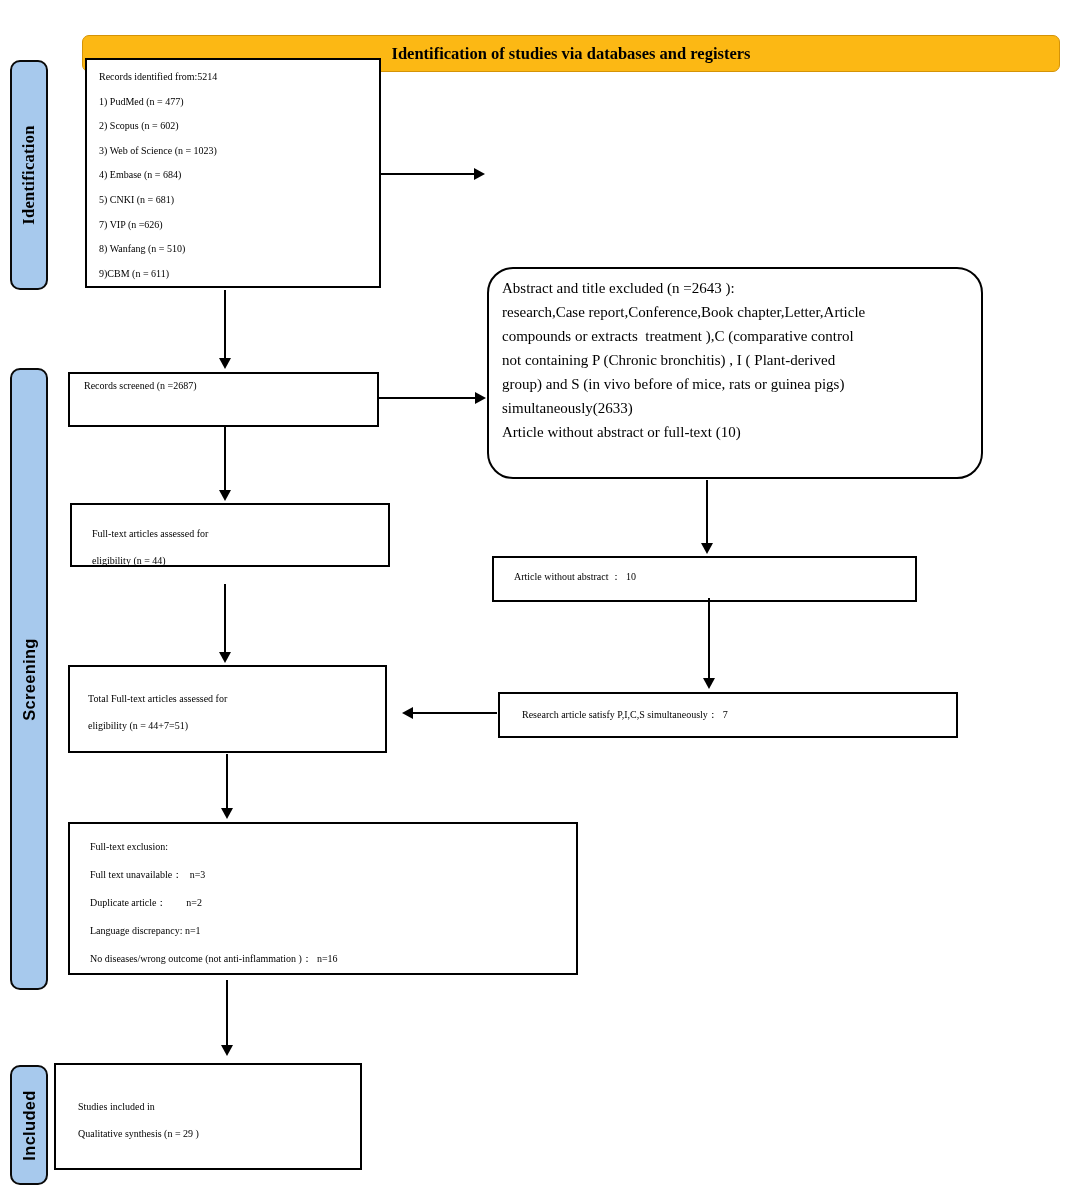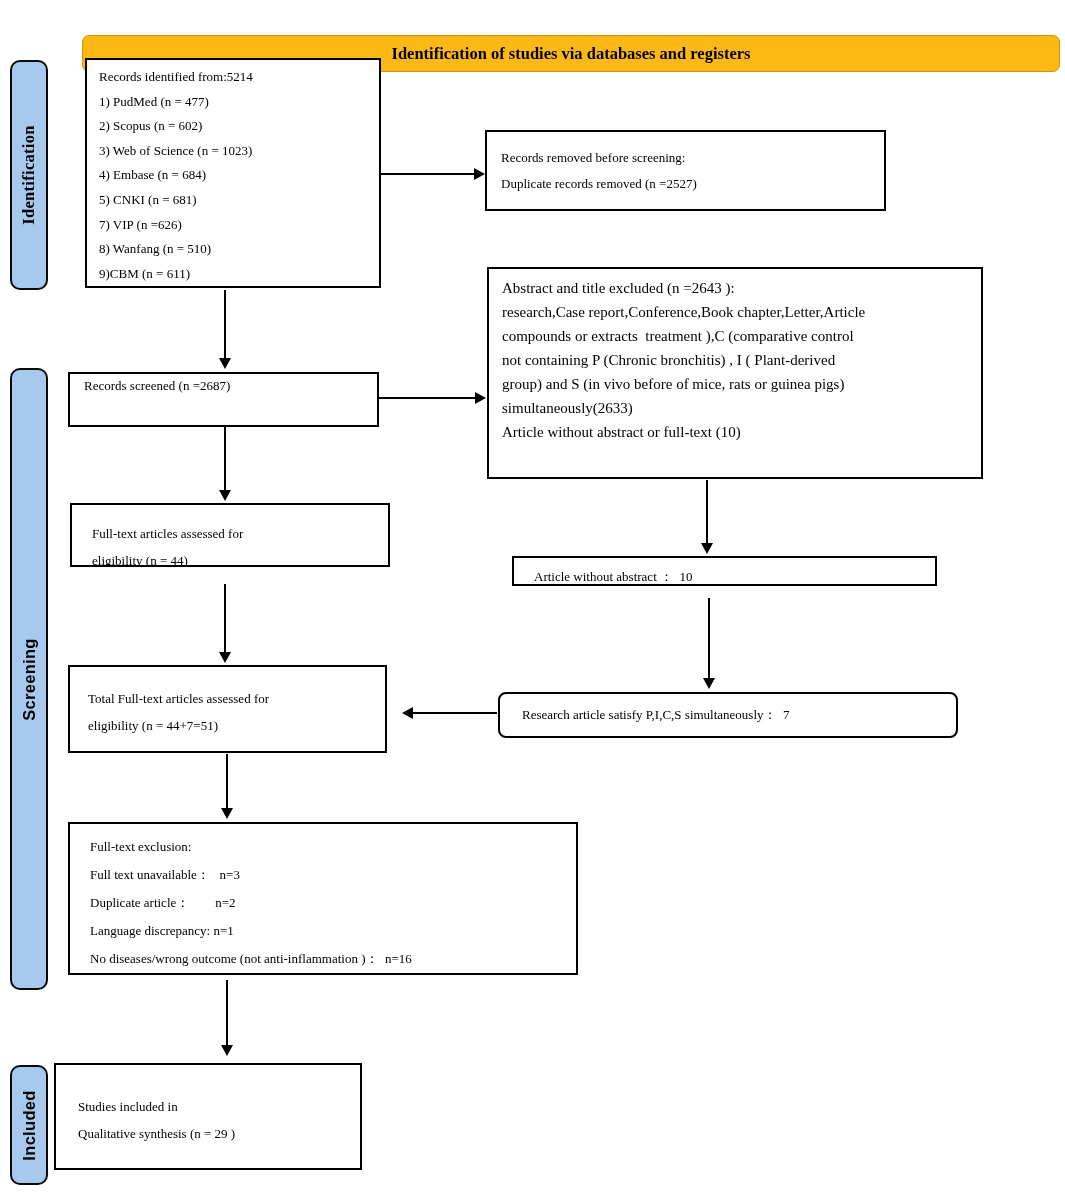--- a/index.html
+++ b/index.html
@@ -25,32 +25,32 @@
   .vtext { transform:rotate(-90deg); white-space:nowrap; font-weight:bold; font-size:17px; letter-spacing:0.3px; }
   #side-identification { left:10px; top:60px;  width:38px; height:230px; }
   #side-screening      { left:10px; top:368px; width:38px; height:622px; }
   #side-included       { left:10px; top:1065px;width:38px; height:120px; }
   #side-identification .vtext { font-family:"Liberation Serif","DejaVu Serif",serif; font-size:16.5px; }
   #side-screening .vtext, #side-included .vtext { font-family:"Liberation Sans","DejaVu Sans",sans-serif; font-size:16.5px; }
 
   
   .fbox {
     position:absolute; background:#fff; border:2px solid #000; box-sizing:border-box;
-    font-size:13px; overflow:hidden;
+    font-size:10px; overflow:hidden;
   }
   .bline { white-space:pre; }
 
   #box-records-identified { left:85px;  top:58px;   width:296px; height:230px; padding:5px 6px 0 12px; line-height:24.6px; }
   #box-records-removed    { left:485px; top:130px;  width:401px; height:81px;  padding:13px 6px 0 14px; line-height:26px; }
-  #box-abstract-excluded  { left:487px; top:267px;  width:496px; height:212px; padding:7px 6px 1px 13px;  line-height:24px; font-size:15px; }
+  #box-abstract-excluded  { left:487px; top:267px;  width:496px; height:212px; padding:7px 6px 1px 13px;  line-height:24px; font-size:15px;border-radius:26px; }
   #box-records-screened   { left:68px;  top:372px;  width:311px; height:55px;  padding:1px 6px 0 14px; line-height:22px; }
   #box-fulltext-assessed  { left:70px;  top:503px;  width:320px; height:64px;  padding:15px 6px 0 20px; line-height:27px; }
-  #box-article-no-abstract{ left:512px; top:556px;  width:425px; height:30px;  padding:8px 6px 0 20px;  line-height:22px; }
+  #box-article-no-abstract{ left:492px; top:556px;  width:425px; height:46px;  padding:8px 6px 0 20px;  line-height:22px; }
   #box-total-fulltext     { left:68px;  top:665px;  width:319px; height:88px;  padding:18px 6px 0 18px; line-height:27px; }
-  #box-research-article   { left:498px; top:692px;  width:460px; height:46px;  padding:10px 6px 0 22px; line-height:22px;border-radius:8px; }
+  #box-research-article   { left:498px; top:692px;  width:460px; height:46px;  padding:10px 6px 0 22px; line-height:22px; }
   #box-fulltext-exclusion { left:68px;  top:822px;  width:510px; height:153px; padding:9px 6px 8px 20px;  line-height:28px; }
   #box-studies-included   { left:54px;  top:1063px; width:308px; height:107px; padding:28px 6px 0 22px; line-height:27px; }
 
   
   .arrow { position:absolute; }
   .arrow i { display:block; position:absolute; }
   .arrow-down { width:12px; }
   .arrow-down .shaft { left:5px; top:0; width:2px; height:calc(100% - 10px); background:var(--line-color,#000); }
   .arrow-down .head  { bottom:0; left:0; width:0; height:0;
     border-left:6px solid transparent; border-right:6px solid transparent;
@@ -101,24 +101,20 @@
     <div class="bline">1) PudMed (n = 477)</div>
     <div class="bline">2) Scopus (n = 602)</div>
     <div class="bline">3) Web of Science (n = 1023)</div>
     <div class="bline">4) Embase (n = 684)</div>
     <div class="bline">5) CNKI (n = 681)</div>
     <div class="bline">7) VIP (n =626)</div>
     <div class="bline">8) Wanfang (n = 510)</div>
     <div class="bline">9)CBM (n = 611)</div>
   </div>
 
-  <div class="fbox" id="box-records-removed">
-    <div class="bline">Records removed before screening:</div>
-    <div class="bline">Duplicate records removed (n =2527)</div>
-  </div>
 
   <div class="fbox" id="box-abstract-excluded">
     <div class="bline">Abstract and title excluded (n =2643 ):</div>
     <div class="bline">research,Case report,Conference,Book chapter,Letter,Article</div>
     <div class="bline">compounds or extracts  treatment ),C (comparative control</div>
     <div class="bline">not containing P (Chronic bronchitis) , I ( Plant-derived</div>
     <div class="bline">group) and S (in vivo before of mice, rats or guinea pigs)</div>
     <div class="bline">simultaneously(2633)</div>
     <div class="bline">Article without abstract or full-text (10)</div>
   </div>

